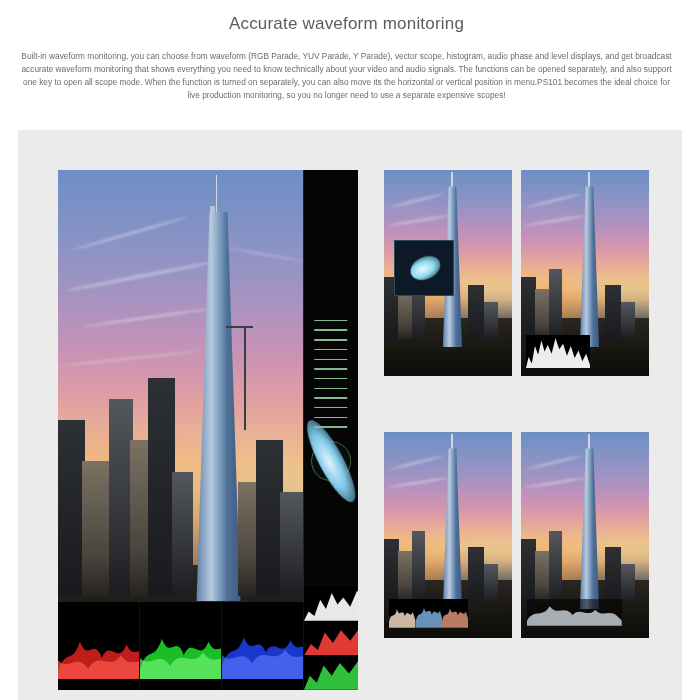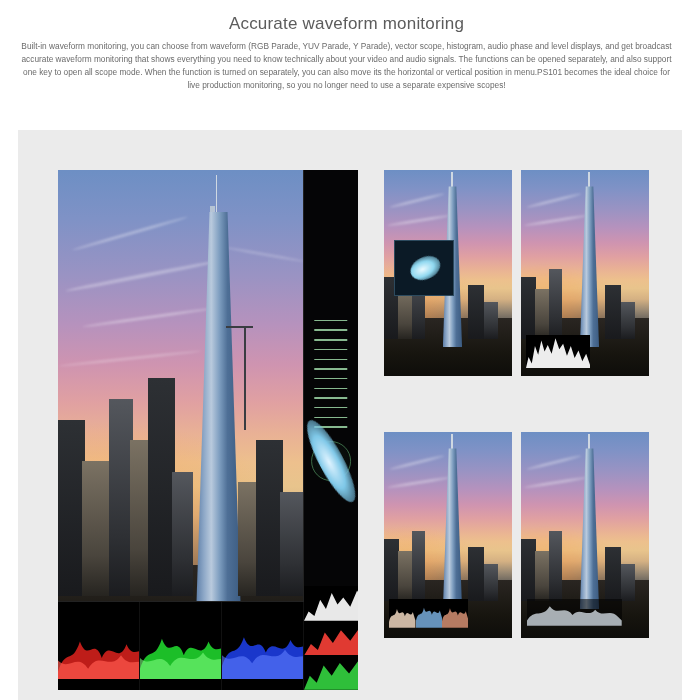--- a/index.html
+++ b/index.html
@@ -34,21 +34,21 @@
   .subtitle {
     font-size: 12.5px;
     color: #6e6e6e;
     font-weight: 400;
     margin: 0 0 7px 0;
   }
   .body-text {
     font-size: 8.3px;
     line-height: 1.55;
     color: #6b6b6b;
-    margin: 6px auto;
+    margin: 16px auto;
     max-width: 668px;
     text-align: center;
   }
   
   .canvas {
     position: absolute;
     left: 18px;
     top: 130px;
     width: 664px;
     height: 570px;

